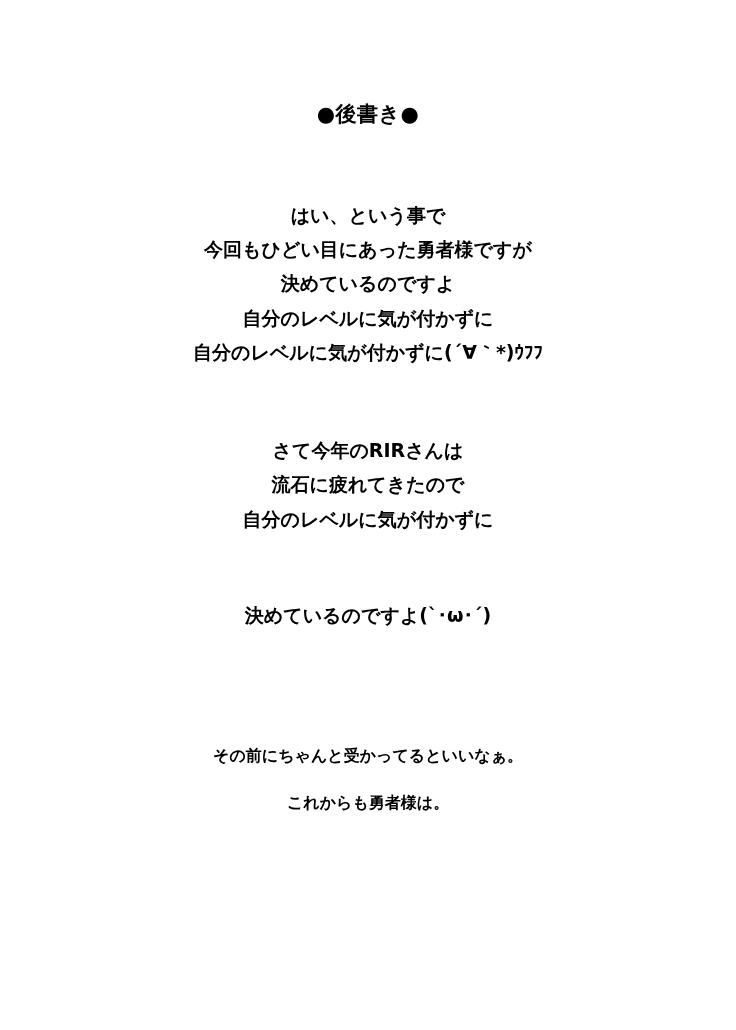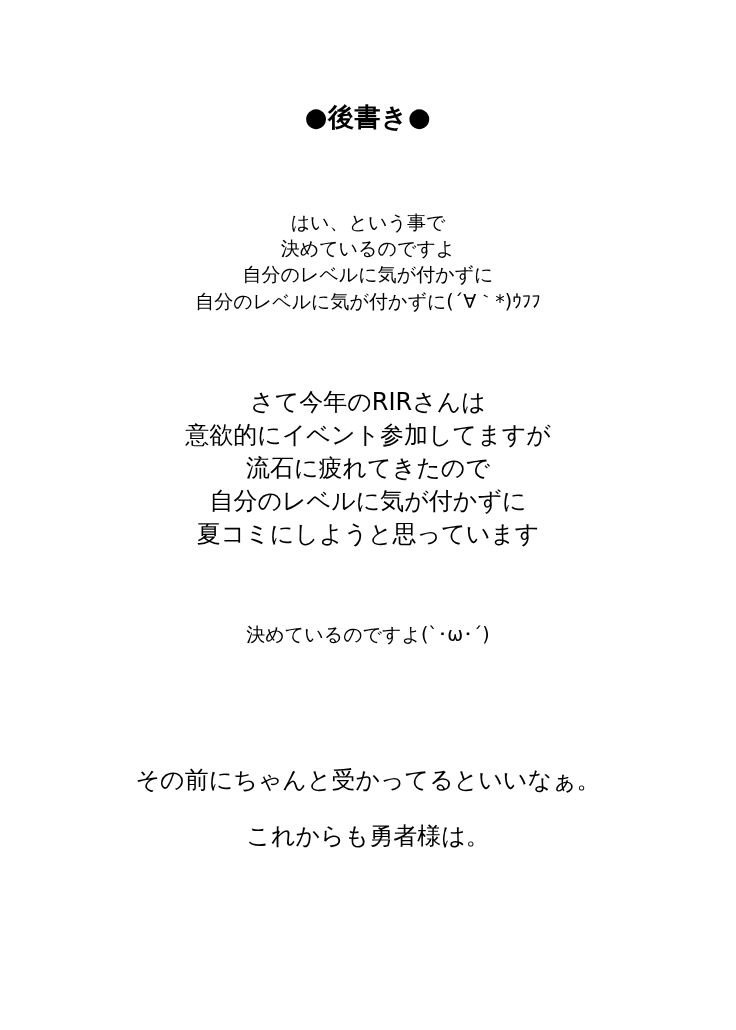--- a/index.html
+++ b/index.html
@@ -17,77 +17,77 @@
   }
   .page {
     width: 736px;
     height: 1030px;
     box-sizing: border-box;
     position: relative;
     background: #ffffff;
   }
   .title {
     text-align: center;
-    font-size: 26px;
+    font-size: 21px;
     font-weight: bold;
     letter-spacing: 0.5px;
     margin-top: 100px;
     color: #000;
   }
   .block {
     text-align: center;
     color: #000;
   }
   .block p {
-    margin: 0;
+    margin: 8px;
     line-height: 1.38;
+    font-weight: bold;
   }
   .b1 {
     margin-top: 74px;
     font-size: 19px;
   }
   .b2 {
     margin-top: 72px;
-    font-size: 24px;
+    font-size: 19px;
   }
   .b3 {
     margin-top: 70px;
     font-size: 19px;
   }
   .b4 {
     margin-top: 118px;
-    font-size: 24px;
+    font-size: 16px;
   }
   .b4 p {
     line-height: 1.2;
   }
   .b4 p + p {
     margin-top: 28px;
   }
 </style>
 </head>
 <body>
 
 <div class="page">
 
   <div class="title">●後書き●</div>
 
   <div class="block b1">
     <p>はい、という事で</p>
+    <p>今回もひどい目にあった勇者様ですが</p>
     <p>決めているのですよ</p>
     <p>自分のレベルに気が付かずに</p>
     <p>自分のレベルに気が付かずに(´∀｀*)ｳﾌﾌ</p>
   </div>
 
   <div class="block b2">
     <p>さて今年のRIRさんは</p>
-    <p>意欲的にイベント参加してますが</p>
     <p>流石に疲れてきたので</p>
     <p>自分のレベルに気が付かずに</p>
-    <p>夏コミにしようと思っています</p>
   </div>
 
   <div class="block b3">
     <p>決めているのですよ(`･ω･´)</p>
   </div>
 
   <div class="block b4">
     <p>その前にちゃんと受かってるといいなぁ。</p>
     <p>これからも勇者様は。</p>
   </div>

